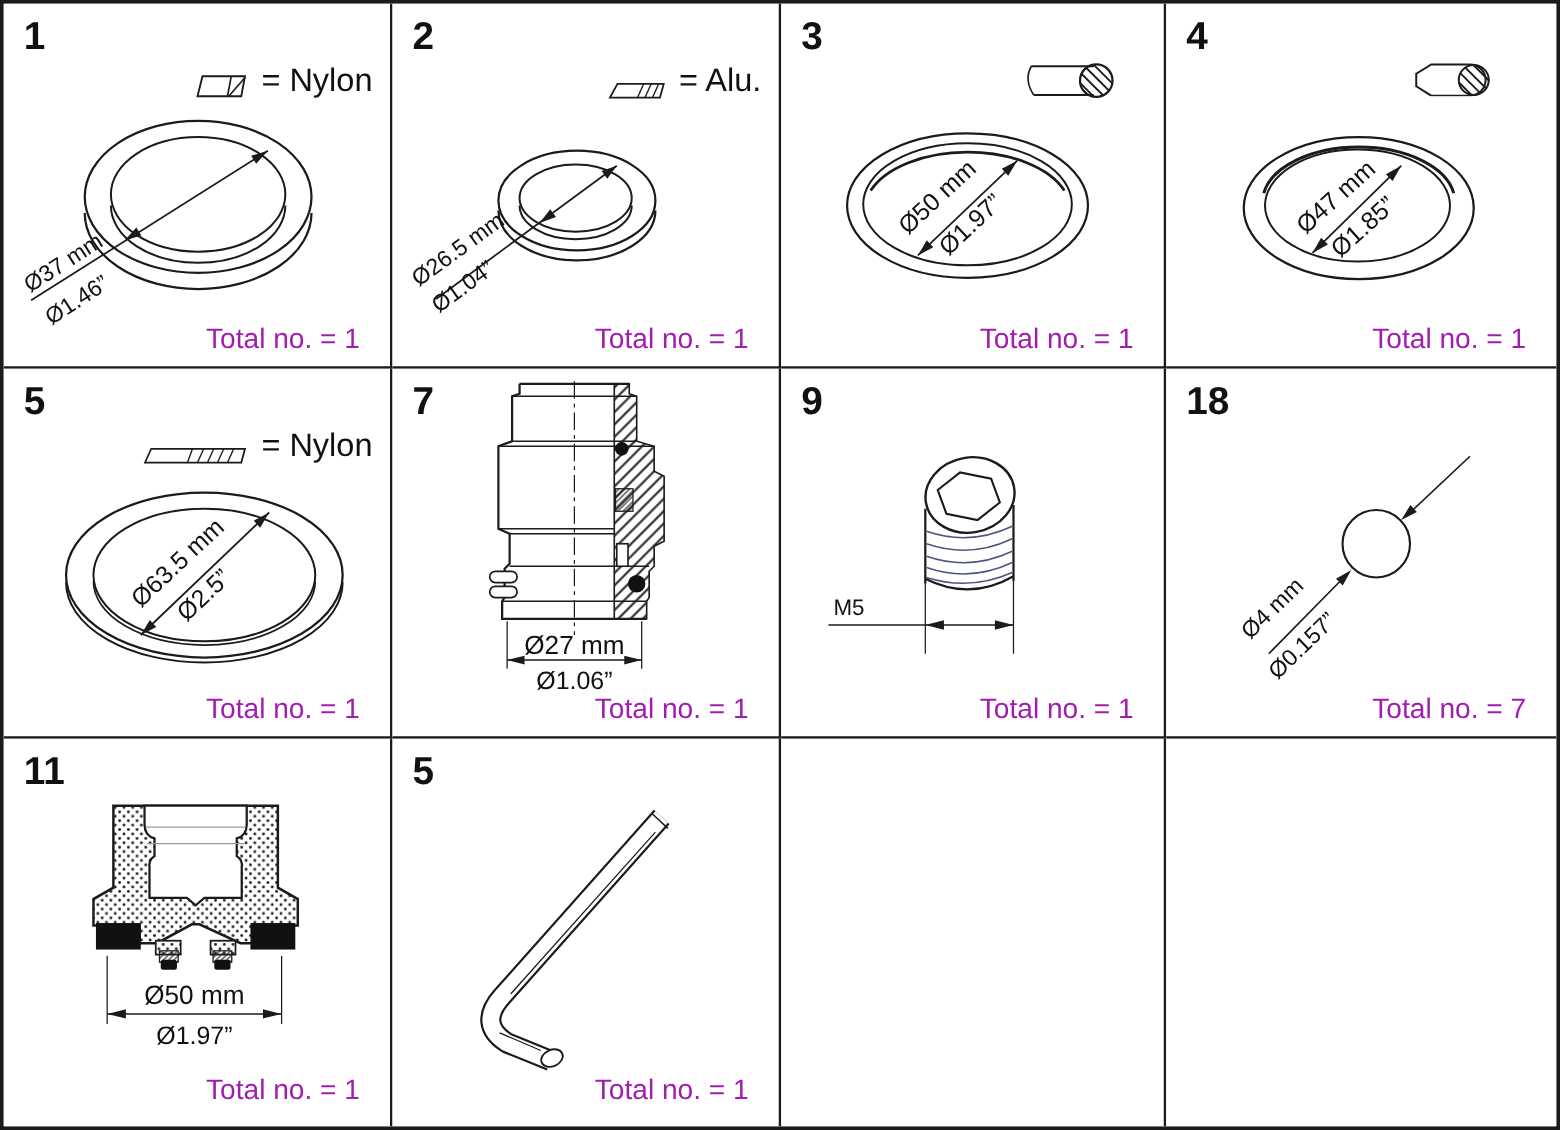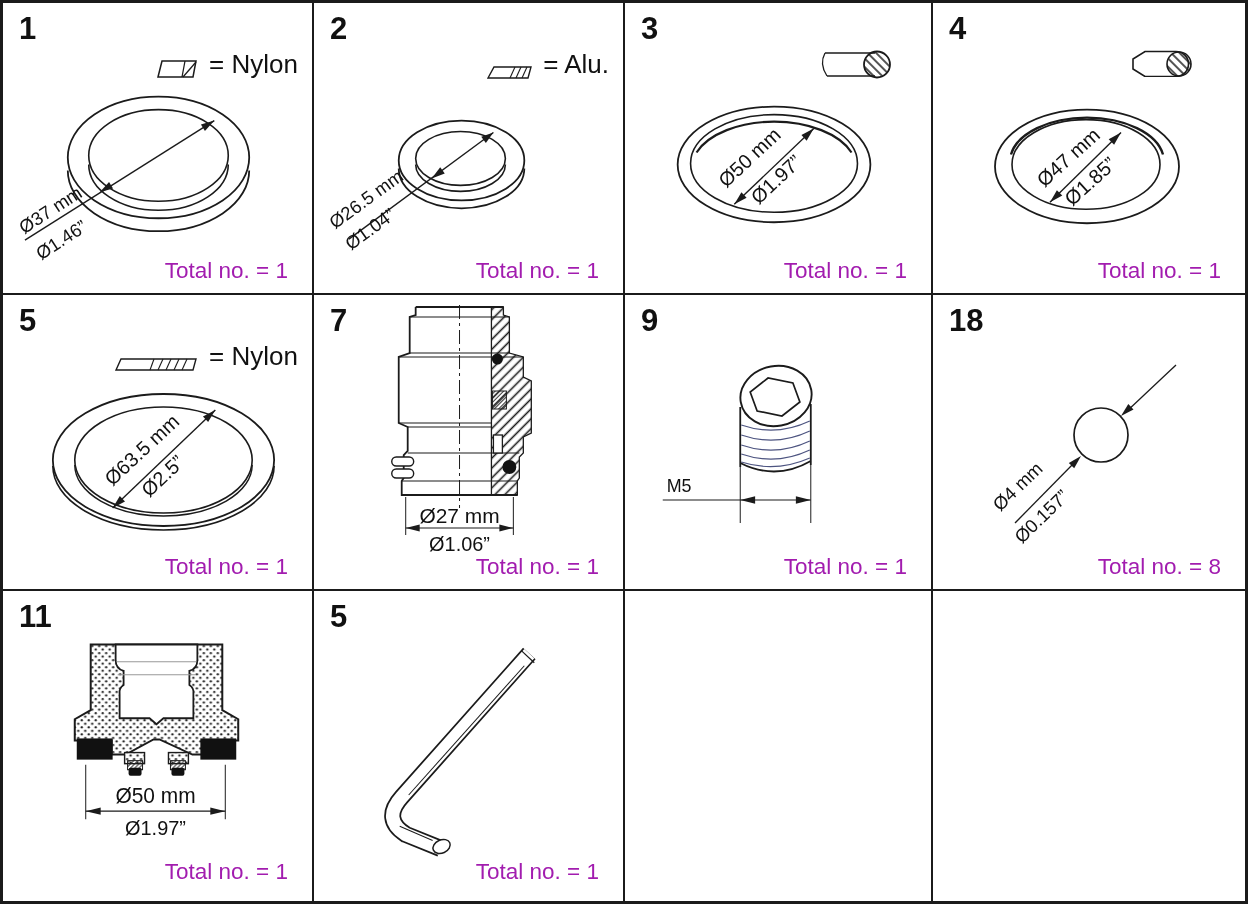--- a/index.html
+++ b/index.html
@@ -247,21 +247,21 @@
     <svg class="art" viewBox="0 0 312 294" preserveAspectRatio="none">
       <circle class="stroke" cx="168" cy="140" r="27" stroke-width="1.7"></circle>
       <line x1="243" y1="70" x2="193" y2="117" stroke="#1b1b1b" stroke-width="1.3"></line>
       <polygon class="fillink" points="188,121 195.3,109.0 200.5,114.6"></polygon>
       <line x1="82" y1="228" x2="143" y2="166" stroke="#1b1b1b" stroke-width="1.3"></line>
       <polygon class="fillink" points="148,161 141.2,173.3 135.8,167.9"></polygon>
       <text class="dim" text-anchor="middle" transform="translate(89,196) rotate(-44)">Ø4 mm</text>
       <text class="dim" text-anchor="middle" transform="translate(113,226) rotate(-44)">Ø0.157”</text>
     </svg>
     <span class="num">18</span>
-    <span class="total">Total no. = 8</span>
+    <span class="total">Total no. = 7</span>
   </div>
 
   <div class="cell r3 c1">
     <svg class="art" viewBox="0 0 310 307" preserveAspectRatio="none">
 
       <path d="M 88,53 L 220,53 L 220,118 L 236,127 L 236,148 L 204,148 L 204,162 L 190,162 L 157,147 L 151,147 L 123,162 L 109,162 L 109,148 L 72,148 L 72,127 L 88,118 Z" fill="url(#stip)" stroke="#1b1b1b" stroke-width="2"></path>
 
       <path d="M 113,53 L 113,68 Q 113,77 121,79 L 121,93 Q 116,96 117,102 L 117,126 L 147,126 L 154,132 L 161,126 L 191,126 L 191,102 Q 192,96 187,93 L 187,79 Q 195,77 195,68 L 195,53 Z" fill="#fff" stroke="#1b1b1b" stroke-width="1.8"></path>
       <line x1="114" y1="70" x2="194" y2="70" stroke="#999" stroke-width="1"></line>
       <line x1="115" y1="83" x2="193" y2="83" stroke="#999" stroke-width="1"></line>

